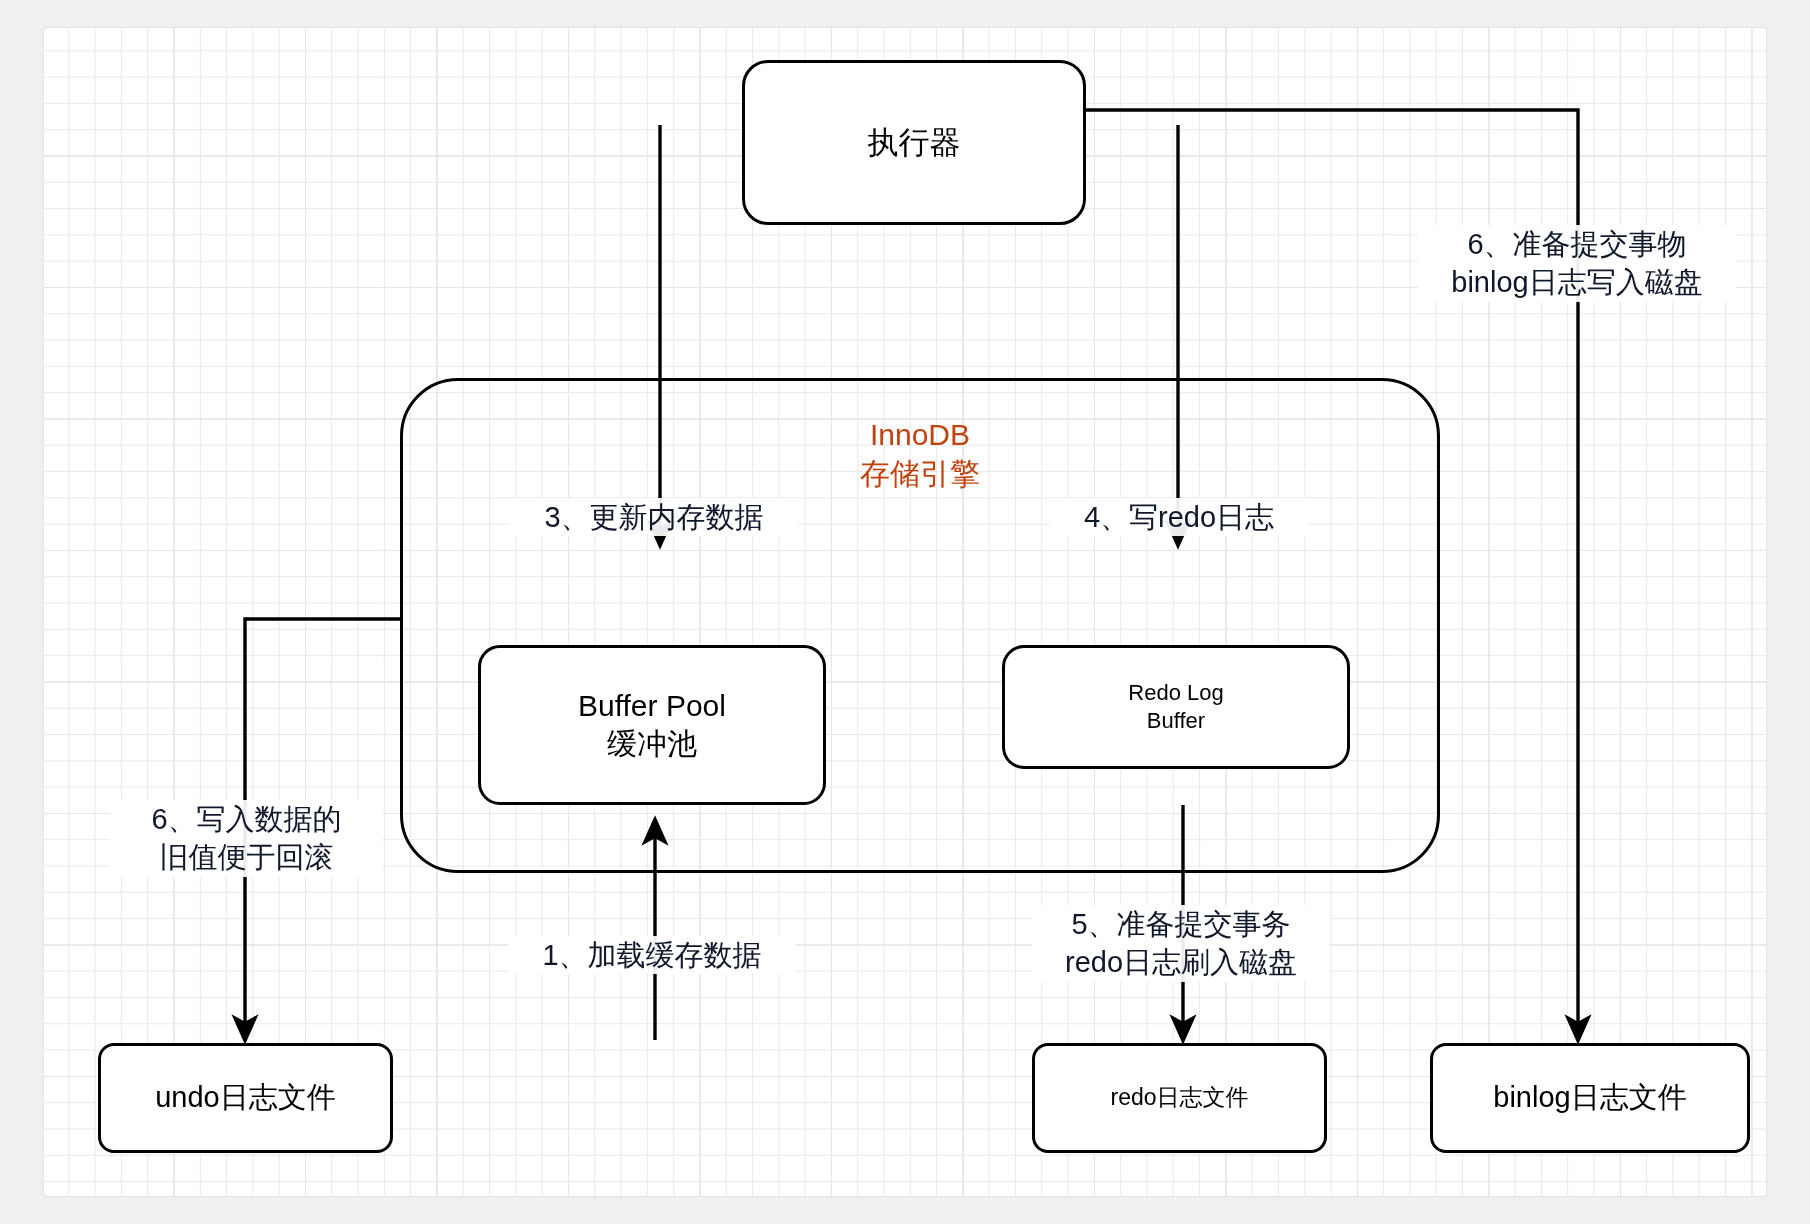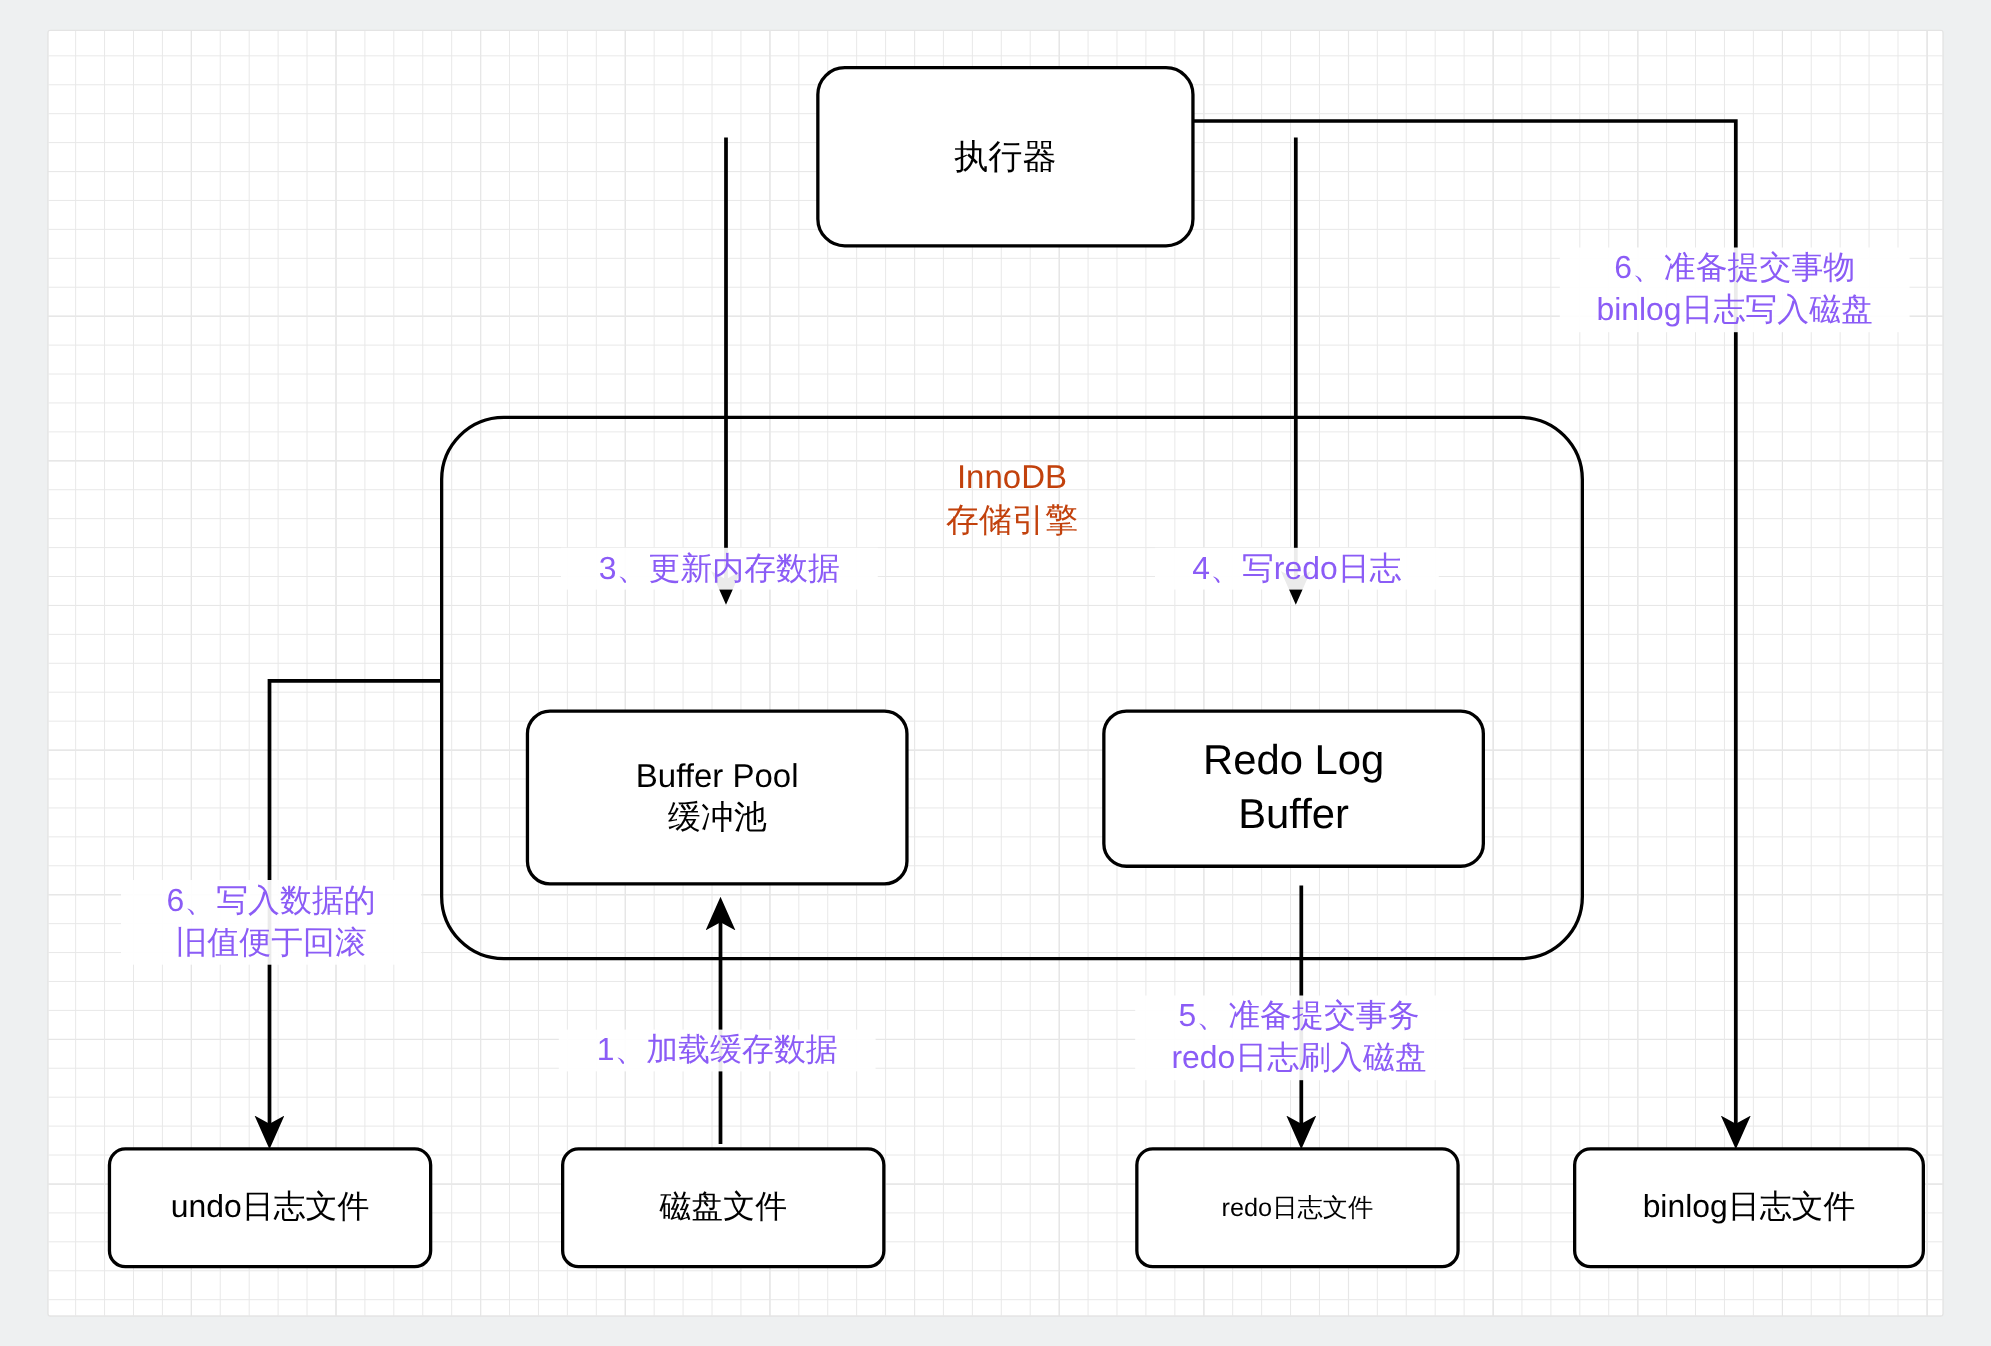--- a/index.html
+++ b/index.html
@@ -66,21 +66,21 @@
   .container-title {
     position: absolute;
     text-align: center;
     color: #c2410c;
     line-height: 1.3;
     white-space: nowrap;
   }
   .edge-label {
     position: absolute;
     text-align: center;
-    color: #8b5cf6;
+    color: #0f172a;
     line-height: 1.32;
     white-space: nowrap;
     background: rgba(255,255,255,0.92);
     padding: 0 4px;
   }
 </style>
 </head>
 <body>
 
 <div id="page">
@@ -115,32 +115,29 @@
 
   <div class="node rounded-md" style="left:478px; top:645px; width:348px; height:160px; font-size:30px;">
     <span>Buffer Pool</span>
     <span>缓冲池</span>
   </div>
 
   <div class="node rounded-lg" style="left:742px; top:60px; width:344px; height:165px; font-size:31px;">
     <span>执行器</span>
   </div>
 
-  <div class="node rounded-md" style="left:1002px; top:645px; width:348px; height:144px; font-size:38px;">
+  <div class="node rounded-md" style="left:1002px; top:645px; width:348px; height:124px; font-size:22px;">
     <span>Redo Log</span>
     <span>Buffer</span>
   </div>
 
   <div class="node rounded-sm" style="left:98px; top:1043px; width:295px; height:110px; font-size:29px;">
     <span>undo日志文件</span>
   </div>
 
-  <div class="node rounded-sm" style="left:510px; top:1043px; width:295px; height:110px; font-size:29px;">
-    <span>磁盘文件</span>
-  </div>
 
   <div class="node rounded-sm" style="left:1032px; top:1043px; width:295px; height:110px; font-size:23px;">
     <span>redo日志文件</span>
   </div>
 
   <div class="node rounded-sm" style="left:1430px; top:1043px; width:320px; height:110px; font-size:29px;">
     <span>binlog日志文件</span>
   </div>
 
   <div class="edge-label" style="left:510px; top:498px; width:280px; font-size:29px;">

